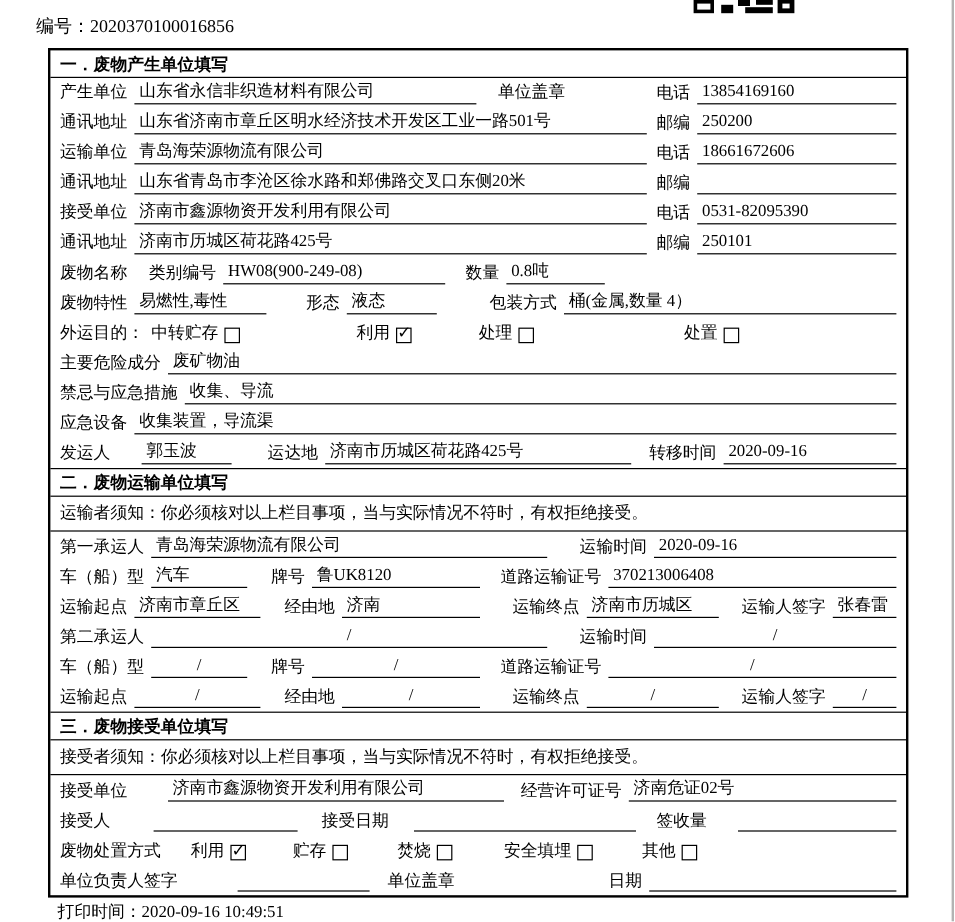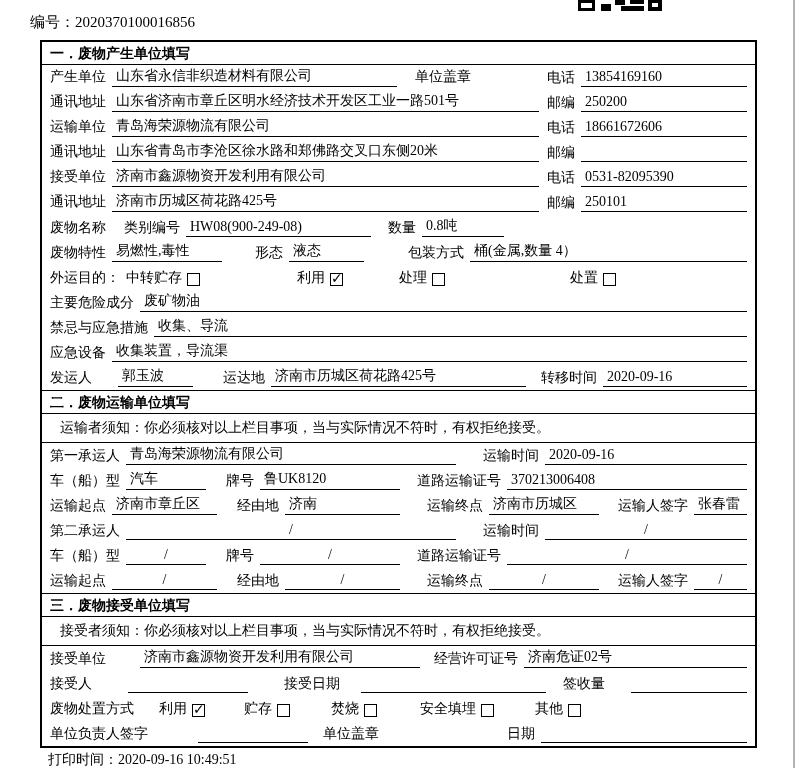--- a/index.html
+++ b/index.html
@@ -12,21 +12,21 @@
   .title{position:absolute;left:331px;top:6px;font-family:"Liberation Sans","DejaVu Sans",sans-serif;
          font-weight:bold;font-size:25px;letter-spacing:2px;white-space:nowrap;}
   .qr{position:absolute;left:578px;top:0;width:86px;height:12px;}
   .qr i{position:absolute;box-sizing:border-box;background:#000;}
   .edge{position:absolute;right:1px;top:0;bottom:0;width:2px;background:#b3b3b3;}
 
   .tbl{position:absolute;left:40px;top:40px;width:717px;border:2px solid #000;box-sizing:border-box;background:#fff;}
   .sec-hdr{height:22px;line-height:22px;padding-left:8px;font-family:"Liberation Sans","DejaVu Sans",sans-serif;
            font-weight:bold;font-size:14px;border-bottom:1.5px solid #000;}
   .bt{border-top:1.5px solid #000;}
-  .notice{height:28px;display:flex;align-items:center;padding-left:18px;border-bottom:1.5px solid #000;}
+  .notice{height:28px;display:flex;align-items:center;padding-left:8px;border-bottom:1.5px solid #000;}
   .row{height:25px;display:flex;align-items:flex-end;padding:0 8px 3px 8px;box-sizing:border-box;}
   .lp{flex:0 0 497px;display:flex;align-items:center;}
   .rp{flex:1;display:flex;align-items:flex-end;justify-content:center;}
   .lbl{white-space:nowrap;padding-right:6px;flex:0 0 auto;}
   .val{border-bottom:1px solid #000;white-space:nowrap;padding:0 4px 1px 4px;min-height:17px;
        box-sizing:border-box;flex:0 0 auto;overflow:hidden;}
   .grow{flex:1 1 auto;}
   .ctr{text-align:center;}
   .cb{display:inline-block;width:13px;height:13px;border:1.5px solid #000;box-sizing:border-box;
       position:relative;margin-left:5px;margin-bottom:1px;flex:0 0 auto;}
@@ -248,21 +248,21 @@
   <div class="row">
     <span class="lbl">接受单位</span>
     <span class="val" style="width:280px;margin-left:28px">济南市鑫源物资开发利用有限公司</span>
     <span class="lbl" style="margin-left:14px">经营许可证号</span>
     <span class="val grow">济南危证02号</span>
   </div>
 
   <div class="row">
     <span class="lbl">接受人</span>
     <span class="val" style="width:120px;margin-left:30px"></span>
-    <span class="lbl" style="margin-left:36px">接受日期</span>
+    <span class="lbl" style="margin-left:20px">接受日期</span>
     <span class="val" style="width:185px;margin-left:15px"></span>
     <span class="lbl" style="margin-left:17px">签收量</span>
     <span class="val grow" style="margin-left:20px"></span>
   </div>
 
   <div class="row">
     <span class="lbl">废物处置方式</span>
     <span class="opt" style="margin-left:19px">
       <span>利用</span>
       <span class="cb checked"></span>

